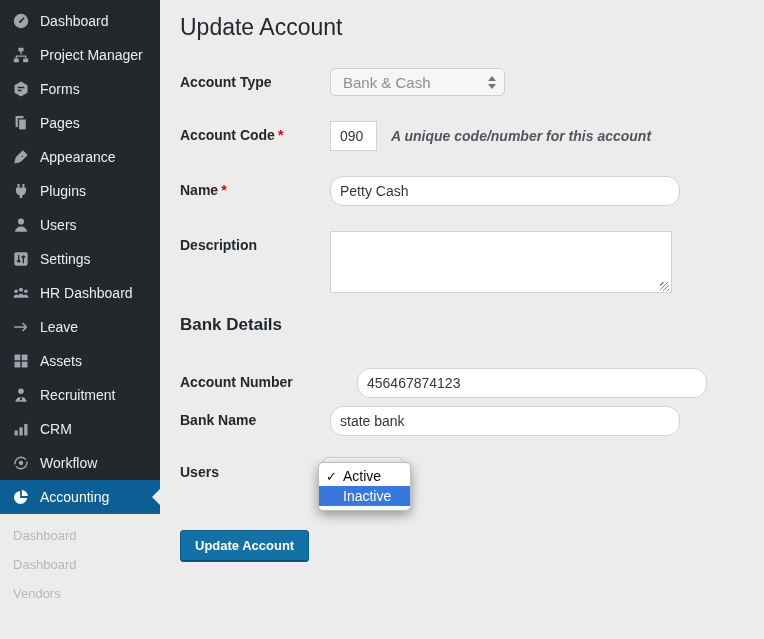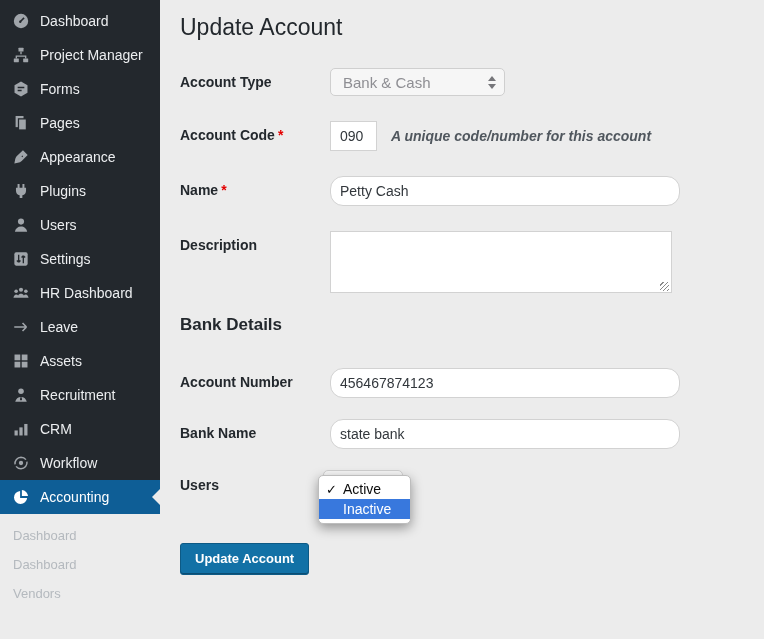--- a/index.html
+++ b/index.html
@@ -282,21 +282,21 @@
     <div class="flabel">Description</div>
     <div class="ta-wrap">
       <textarea class="ta" style=""></textarea>
       <span class="resize-corner"></span>
     </div>
   </div>
 
   <h2 class="section-title">Bank Details</h2>
 
   
-  <div class="frow" style="margin-bottom:21px;">
+  <div class="frow" style="margin-bottom:8px;gap:27px;">
     <div class="flabel">Account Number</div>
     <input class="txt w-full" type="text" value="456467874123" style="">
   </div>
 
   
   <div class="frow" style="margin-bottom:22px;">
     <div class="flabel">Bank Name</div>
     <input class="txt w-full" type="text" value="state bank" style="">
   </div>
 

